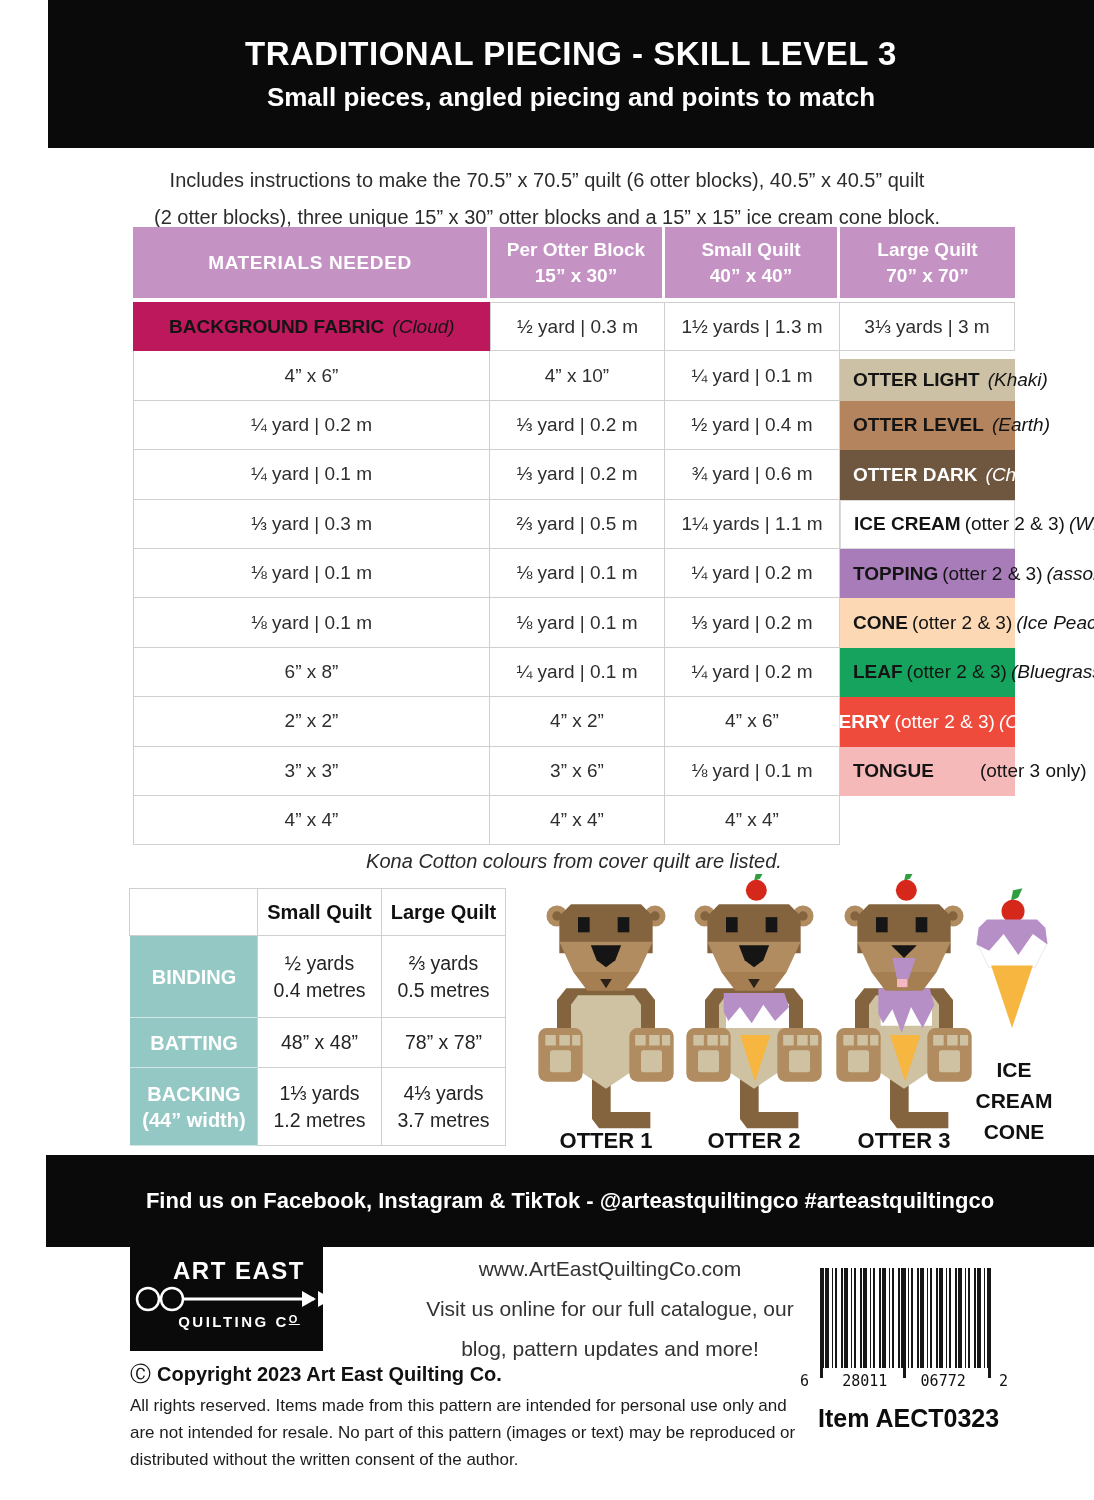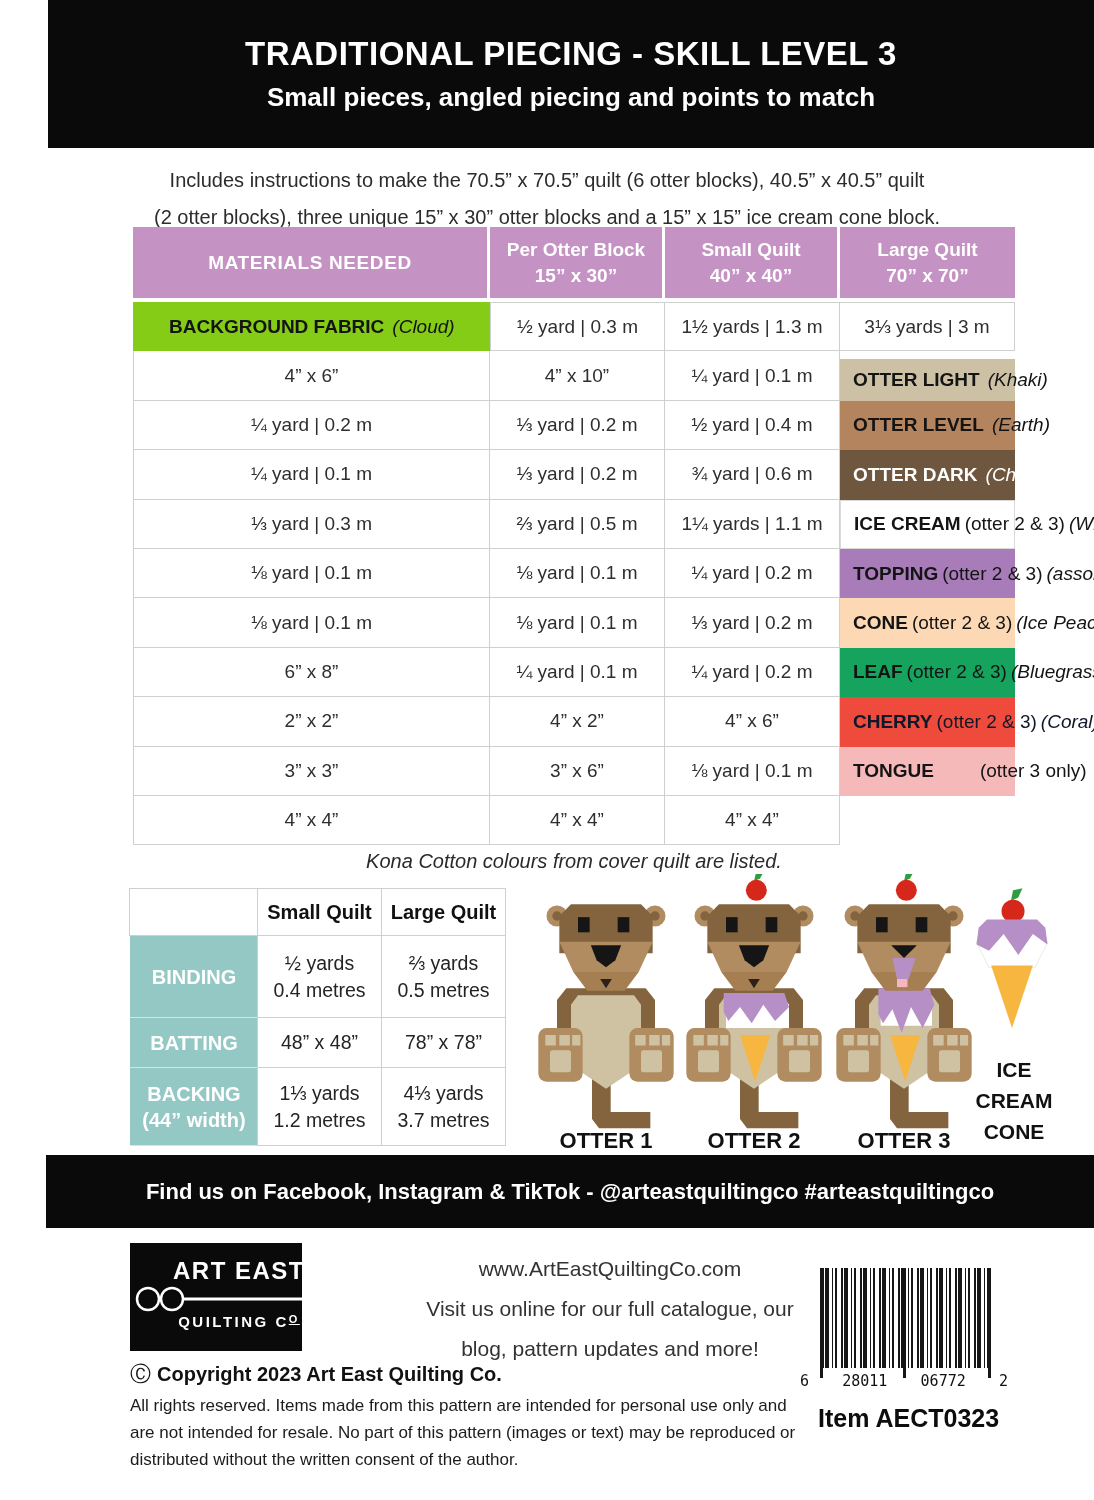--- a/index.html
+++ b/index.html
@@ -51,26 +51,26 @@
         display:flex;flex-direction:column;align-items:center;justify-content:center;
         font-size:19.5px;color:#242424;line-height:27px;}
 
   
   .fig{position:absolute;}
   .fig-label{position:absolute;text-align:center;font-weight:bold;font-size:22px;color:#111;}
   .ice-label{position:absolute;left:952px;top:1054px;width:124px;text-align:center;
              font-weight:bold;font-size:21px;line-height:31px;color:#111;}
 
   
-  .social-bar{position:absolute;left:46px;top:1155px;width:1048px;height:73px;background:#0a0a0a;
+  .social-bar{position:absolute;left:46px;top:1155px;width:1048px;height:92px;background:#0a0a0a;
               display:flex;align-items:center;justify-content:center;}
   .social-bar span{color:#fff;font-size:22px;font-weight:bold;}
 
   
-  .logo-box{position:absolute;left:130px;top:1243px;width:172px;height:108px;background:#0a0a0a;}
+  .logo-box{position:absolute;left:130px;top:1243px;width:193px;height:108px;background:#0a0a0a;}
   .logo-line1{position:absolute;left:0;top:14px;width:218px;text-align:center;color:#fff;
               font-size:24px;font-weight:bold;letter-spacing:1.5px;}
   .logo-line2{position:absolute;left:0;top:70px;width:218px;text-align:center;color:#fff;
               font-size:15px;font-weight:bold;letter-spacing:2.5px;}
   .logo-line2 .osup{font-size:11px;vertical-align:4px;text-decoration:underline;}
   .logo-arrow{position:absolute;left:0;top:0;}
 
   
   .website{position:absolute;left:370px;top:1249px;width:480px;text-align:center;
            font-size:21px;line-height:40px;color:#333;}
@@ -111,21 +111,21 @@
     </div>
     <div class="mhead gapr">
       <div>Small Quilt</div>
       <div>40” x 40”</div>
     </div>
     <div class="mhead">
       <div>Large Quilt</div>
       <div>70” x 70”</div>
     </div>
 
-    <div class="mlabel" style="background-color: #84cc16; color: rgb(20, 20, 20); padding-left: 36px;">
+    <div class="mlabel" style="background-color: #be185d; color: rgb(20, 20, 20); padding-left: 36px;">
       <b>BACKGROUND FABRIC</b>
       <span></span>
       <i>(Cloud)</i>
     </div>
     <div class="mval vleft vtop">½ yard | 0.3 m</div>
     <div class="mval vtop">1½ yards | 1.3 m</div>
     <div class="mval vtop">3⅓ yards | 3 m</div>
 
     <div class="mval vleft">4” x 6”</div>
     <div class="mval">4” x 10”</div>
@@ -187,21 +187,21 @@
 
     <div class="mlabel" style="background-color: rgb(22, 163, 94); color: rgb(20, 20, 20);">
       <b>LEAF</b>
       <span>(otter 2 &amp; 3)</span>
       <i>(Bluegrass)</i>
     </div>
     <div class="mval vleft">2” x 2”</div>
     <div class="mval">4” x 2”</div>
     <div class="mval">4” x 6”</div>
 
-    <div class="mlabel" style="background-color: rgb(238, 75, 60); color: #0f172a;">
+    <div class="mlabel" style="background-color: rgb(238, 75, 60); color: #ffffff; justify-content: center;">
       <b>CHERRY</b>
       <span>(otter 2 &amp; 3)</span>
       <i>(Coral)</i>
     </div>
     <div class="mval vleft">3” x 3”</div>
     <div class="mval">3” x 6”</div>
     <div class="mval">⅛ yard | 0.1 m</div>
 
     <div class="mlabel" style="background-color: rgb(246, 185, 186); color: rgb(20, 20, 20); gap: 46px;">
       <b>TONGUE</b>

